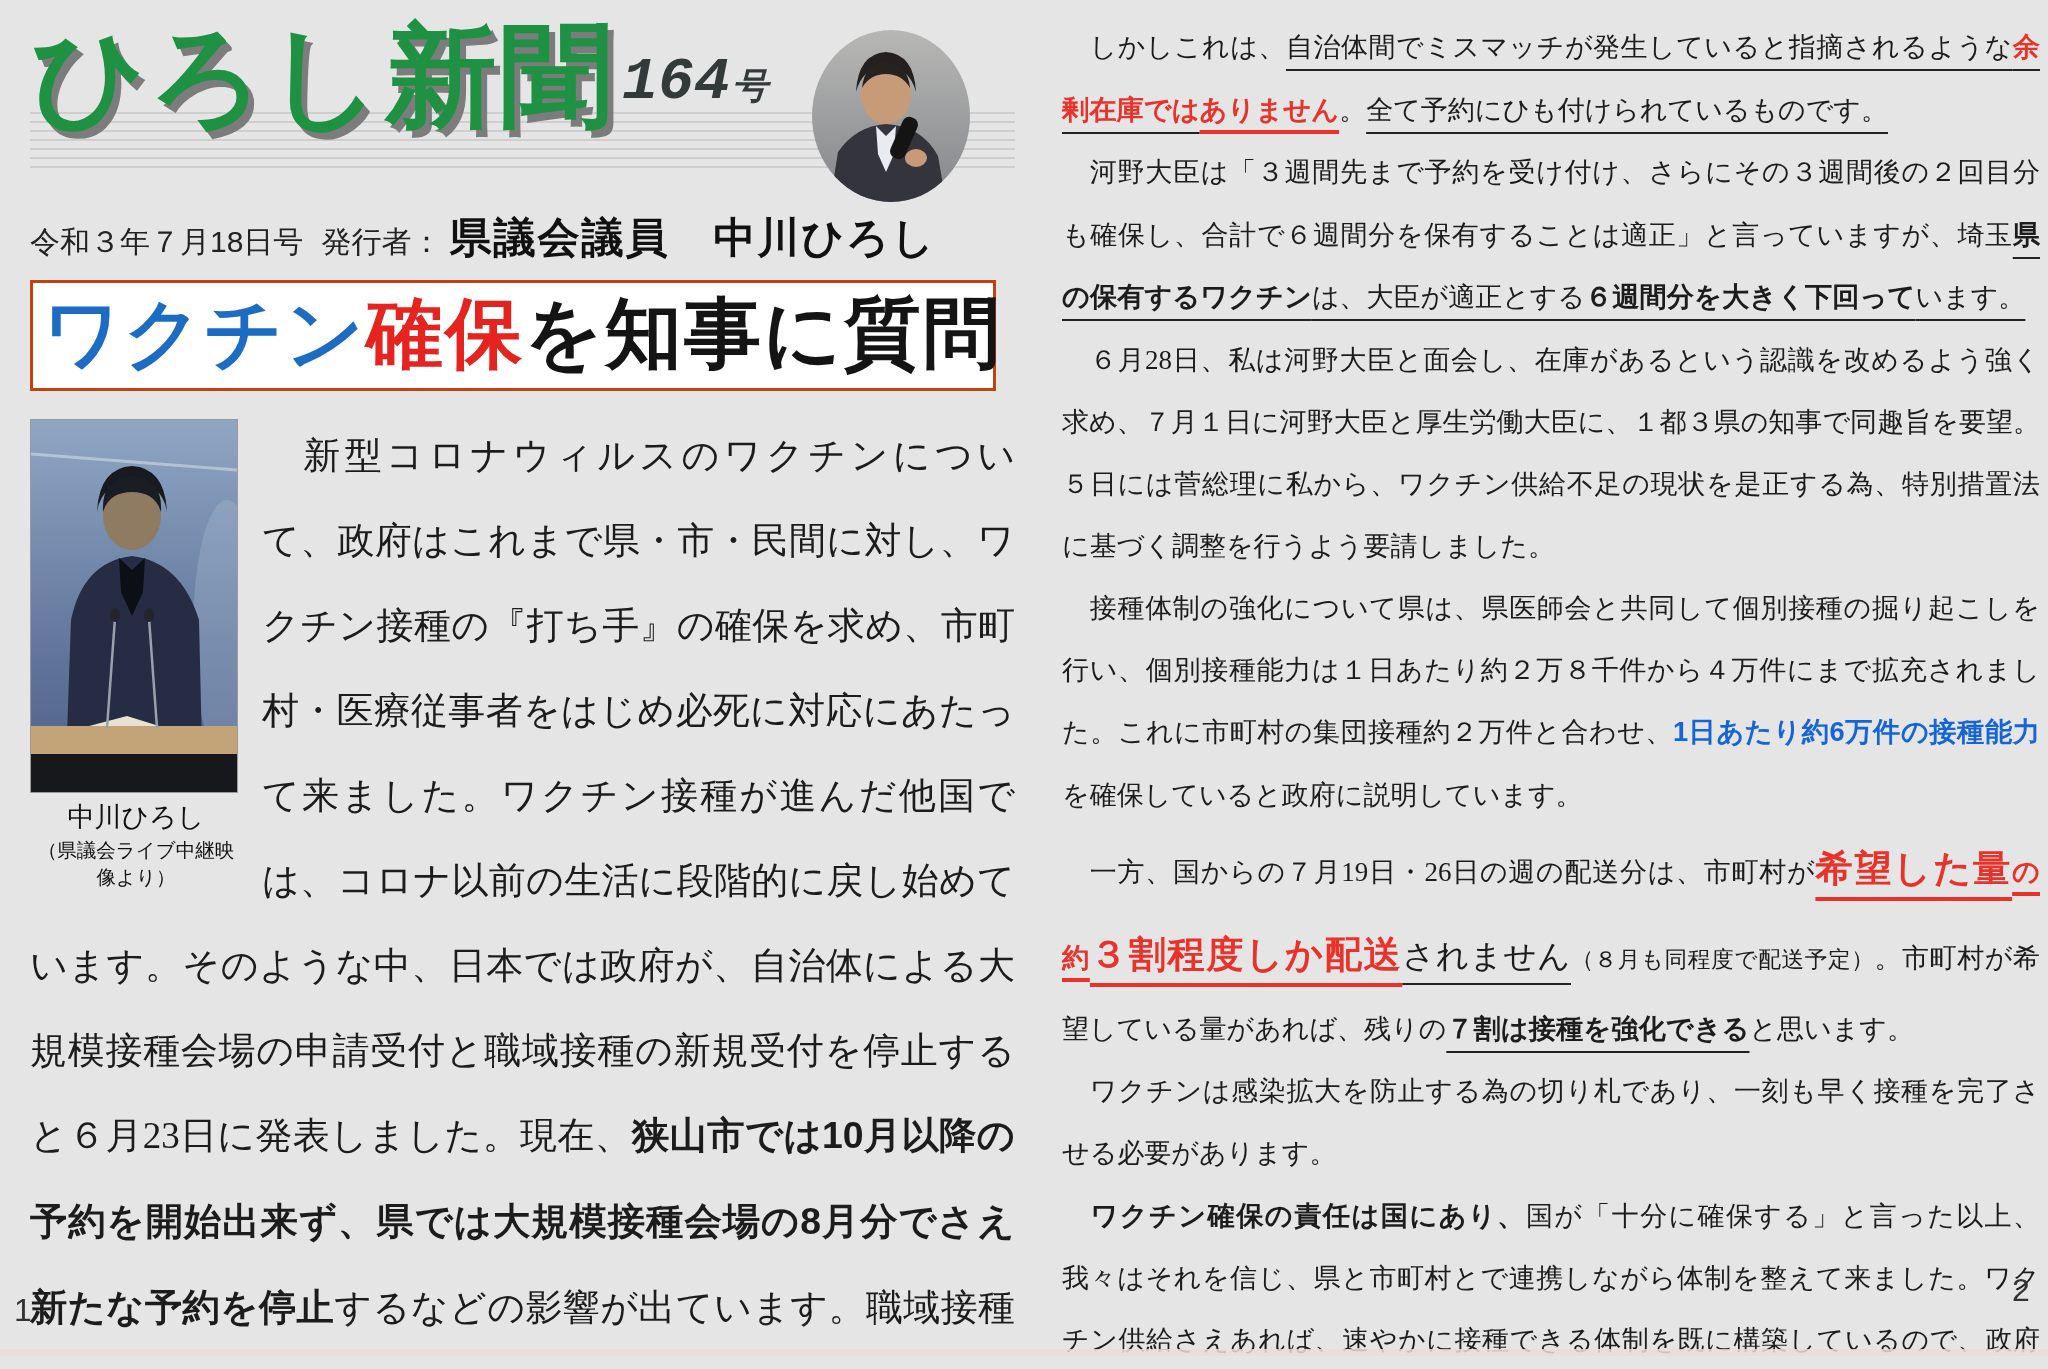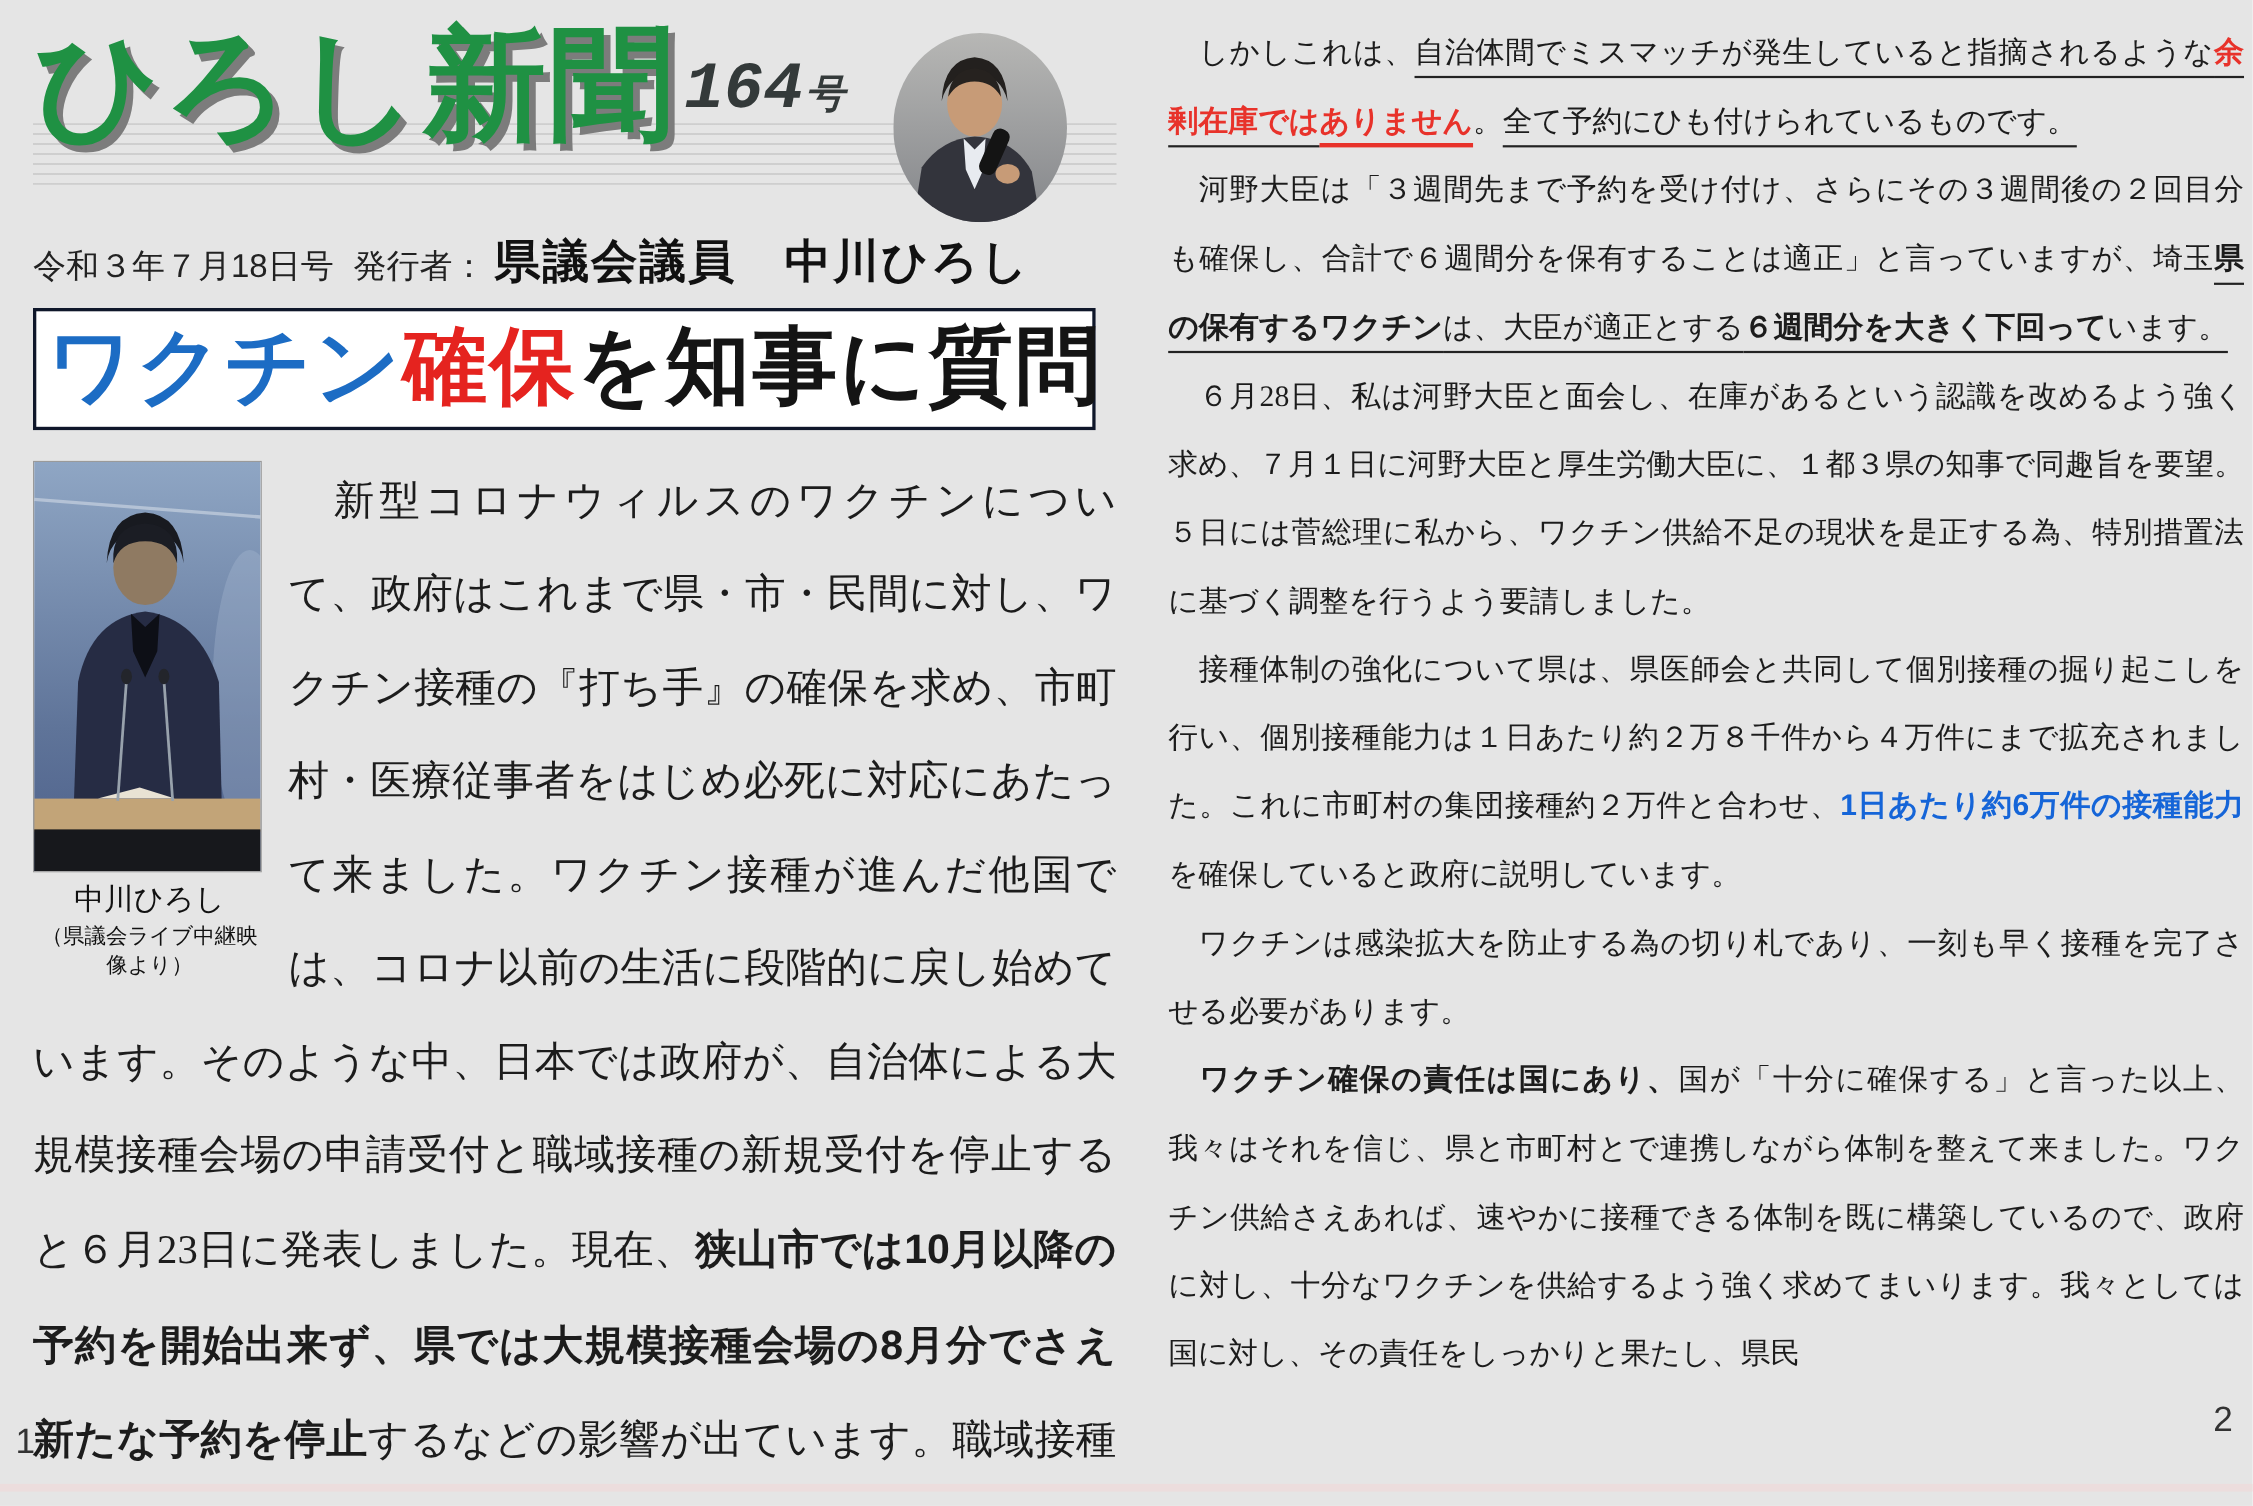--- a/index.html
+++ b/index.html
@@ -30,21 +30,21 @@
   
   .dateline{position:relative;margin-top:6px;white-space:nowrap;}
   .dateline .date{font-family:"Liberation Sans","DejaVu Sans",sans-serif;
                   font-size:30px;color:#222;}
   .dateline .publabel{font-family:"Liberation Sans","DejaVu Sans",sans-serif;
                   font-size:30px;color:#222;margin-left:14px;}
   .dateline .pub{font-family:"Liberation Sans","DejaVu Sans",sans-serif;
                  font-weight:900;font-size:42px;color:#111;margin-left:4px;letter-spacing:2px;}
 
   
-  .headline-box{margin-top:14px;border:3px solid #0f172a;background:#fff;
+  .headline-box{margin-top:14px;border:3px solid #c2410c;background:#fff;
                 width:944px;padding:8px 6px 12px 10px;
                 font-family:"Liberation Sans","DejaVu Sans",sans-serif;
                 font-weight:900;font-size:77px;line-height:1.1;letter-spacing:2px;white-space:nowrap;}
   .hl-blue{color:#1c6cc4;}
   .hl-red{color:#e5231f;}
   .hl-black{color:#141414;}
 
   
   .article1{margin-top:22px;}
   .article2{margin-top:2px;}
@@ -184,20 +184,21 @@
       <rect x="84" y="86" width="16" height="44" rx="7" fill="#141414" transform="rotate(24 92 108)"></rect>
       <ellipse cx="104" cy="128" rx="11" ry="9" fill="#c79b77"></ellipse>
     </svg>
   </div>
 
   <section class="page2">
     <p class="body-text p2"><span>　しかしこれは、</span><span class="u">自治体間でミスマッチが発生していると指摘されるような</span><span class="red u">余剰在庫では</span><span class="red ru">ありません</span><span>。</span><span class="u">全て予約にひも付けられているものです。</span></p>
     <p class="body-text p2"><span>　河野大臣は「３週間先まで予約を受け付け、さらにその３週間後の２回目分も確保し、合計で６週間分を保有することは適正」と言っていますが、埼玉</span><span class="g u">県の保有するワクチン</span><span class="u">は、大臣が適正とする</span><span class="g u">６週間分を大きく下回って</span><span class="u">います。</span></p>
     <p class="body-text p2"><span>　６月28日、私は河野大臣と面会し、在庫があるという認識を改めるよう強く求め、７月１日に河野大臣と厚生労働大臣に、１都３県の知事で同趣旨を要望。５日には菅総理に私から、ワクチン供給不足の現状を是正する為、特別措置法に基づく調整を行うよう要請しました。</span></p>
     <p class="body-text p2"><span>　接種体制の強化について県は、県医師会と共同して個別接種の掘り起こしを行い、個別接種能力は１日あたり約２万８千件から４万件にまで拡充されました。これに市町村の集団接種約２万件と合わせ、</span><span class="blue">1日あたり約6万件の接種能力</span><span>を確保していると政府に説明しています。</span></p>
+    <p class="body-text p2"><span>　一方、国からの７月19日・26日の週の配送分は、市町村が</span><span class="redbig ru">希望した量</span><span class="red ru">の約</span><span class="redbig ru">３割程度しか配送</span><span class="bigserif u">されません</span><span class="small">（８月も同程度で配送予定）</span><span>。市町村が希望している量があれば、残りの</span><span class="g u">７割は接種を強化できる</span><span>と思います。</span></p>
     <p class="body-text p2"><span>　ワクチンは感染拡大を防止する為の切り札であり、一刻も早く接種を完了させる必要があります。</span></p>
     <p class="body-text p2"><span>　</span><span class="g">ワクチン確保の責任は国にあり、</span><span>国が「十分に確保する」と言った以上、我々はそれを信じ、県と市町村とで連携しながら体制を整えて来ました。ワクチン供給さえあれば、速やかに接種できる体制を既に構築しているので、政府に対し、十分なワクチンを供給するよう強く求めてまいります。我々としては国に対し、その責任をしっかりと果たし、県民</span></p>
   </section>
 
   <div class="pagenum pn1">1</div>
   <div class="pagenum pn2">2</div>
   <div class="scan-edge"></div>
 </div>
 
 </body></html>

